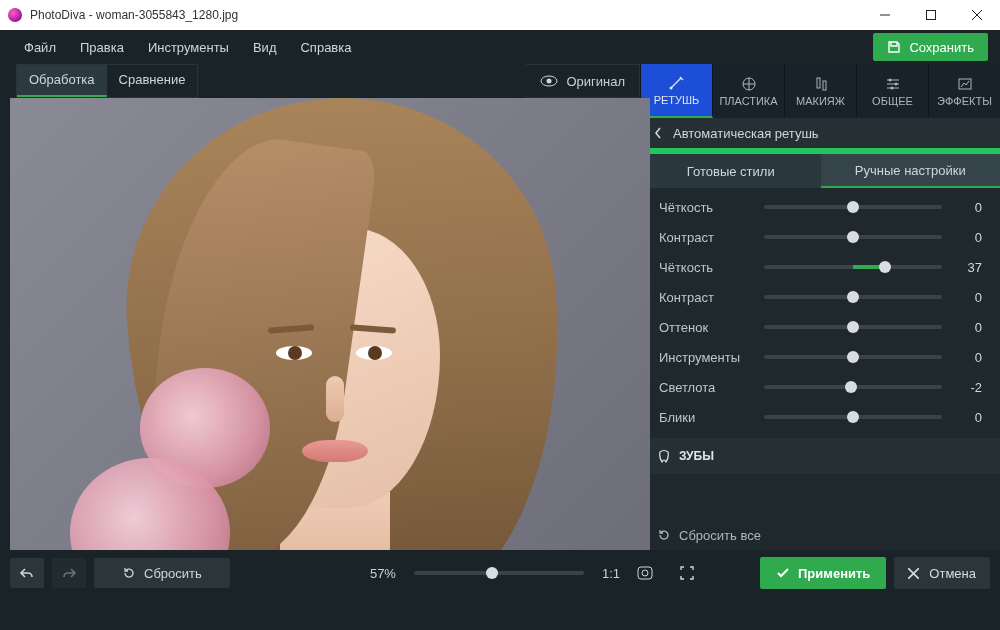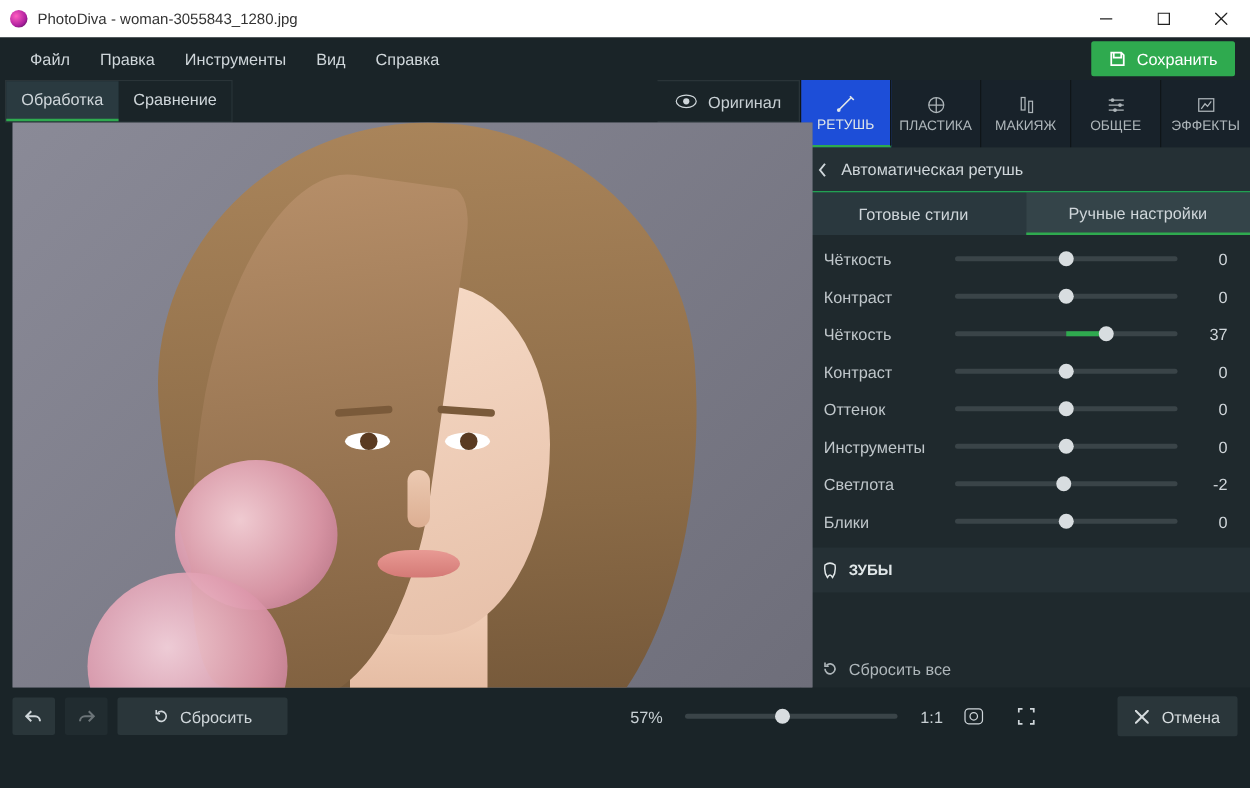--- a/index.html
+++ b/index.html
@@ -19,21 +19,21 @@
   .left-tabs .ltab.active { background: #2a3a40; border-bottom: 2px solid #2faa4f; }
   .original-btn { margin-left: auto; display:flex; align-items:center; padding:0 14px; background:#1a2428; border:1px solid #2a3438; border-left:none; }
   .original-btn svg { margin-right:8px; }
   .content { display: flex; height: 486px; }
   .canvas { width: 640px; background: #6b6e78; position: relative; overflow:hidden; }
   .right-panel { flex:1; background:#1f292d; display:flex; flex-direction:column; border-left:1px solid #0f1518;}
   .rtabs { display:flex; background:#18222a; height:54px; }
   .rtab { flex:1; display:flex; flex-direction:column; align-items:center; justify-content:center; gap:3px; font-size:11px; color:#aeb6ba; border-right:1px solid #0f1518;}
   .rtab:last-child{border-right:none;}
   .rtab.active { background:#1d4ed8; color:#e0e6e8; border-bottom:2px solid #2faa4f; }
-  .crumb { height:36px; display:flex; align-items:center; padding:0 12px; background:#253035; color:#cfd6da; font-size:13px; border-bottom:1px solid #22c55e;}
+  .crumb { height:36px; display:flex; align-items:center; padding:0 12px; background:#253035; color:#cfd6da; font-size:13px; border-bottom:6px solid #22c55e;}
   .crumb .back { margin-right:10px; display:flex; }
   .subtabs { display:flex; height:34px; }
   .subtab { flex:1; display:flex; align-items:center; justify-content:center; background:#2a383e; color:#cfd6da; font-size:13px; }
   .subtab.active { background:#344449; border-bottom:2px solid #2faa4f; }
   .sliders { flex:1; overflow:hidden; padding:4px 0 0 0; }
   .srow { display:flex; align-items:center; height:30px; padding:0 18px 0 18px; }
   .srow .lbl { width:105px; color:#bfc6ca; font-size:13px; }
   .srow .track { flex:1; height:4px; background:#3a4448; border-radius:2px; position:relative; margin-right:14px; }
   .srow .fill { position:absolute; left:50%; top:0; height:4px; background:#2faa4f; }
   .srow .thumb { position:absolute; top:50%; width:12px; height:12px; background:#d8dde0; border-radius:50%; transform:translate(-50%,-50%); }
@@ -105,21 +105,21 @@
   <div class="mi">Вид</div>
   <div class="mi">Справка</div>
   <div class="save">
     <svg width="14" height="14">
         <path d="M2 2h8l2 2v8H2z M4 2v4h6V2" fill="none" stroke="#fff" stroke-width="1.4"></path>
       </svg>
     <span>Сохранить</span>
   </div>
 </div>
 
-<div class="toolbar-row" style="padding-left:4px; width:640px;justify-content:center;">
+<div class="toolbar-row" style="padding-left:16px; width:640px;justify-content:center;">
   <div class="left-tabs">
     <div class="ltab active">Обработка</div>
     <div class="ltab">Сравнение</div>
   </div>
   <div class="original-btn">
     <svg width="18" height="12">
         <ellipse cx="9" cy="6" rx="8" ry="5" fill="none" stroke="#cfd6da"></ellipse>
         <circle cx="9" cy="6" r="2.5" fill="#cfd6da"></circle>
       </svg>
     <span>Оригинал</span>
@@ -318,20 +318,26 @@
         <rect x="1" y="1" width="14" height="12" rx="3" fill="none" stroke="#cfd6da"></rect>
         <circle cx="8" cy="7" r="3" fill="none" stroke="#cfd6da"></circle>
       </svg>
     </div>
   <div class="bbtn small" style="background:transparent">
       <svg width="14" height="14">
         <path d="M1 4V1h3M13 4V1h-3M1 10v3h3M13 10v3h-3" fill="none" stroke="#cfd6da" stroke-width="1.4"></path>
       </svg>
     </div>
   <div class="spacer"></div>
+  <div class="apply">
+    <svg width="14" height="12">
+        <path d="M2 6l3 3 7-7" fill="none" stroke="#fff" stroke-width="2"></path>
+      </svg>
+    <span>Применить</span>
+  </div>
   <div class="cancel">
     <svg width="11" height="11">
         <line x1="0" y1="0" x2="11" y2="11" stroke="#d6dcde" stroke-width="1.6"></line>
         <line x1="11" y1="0" x2="0" y2="11" stroke="#d6dcde" stroke-width="1.6"></line>
       </svg>
     <span>Отмена</span>
   </div>
 </div>
 
 </body></html>

